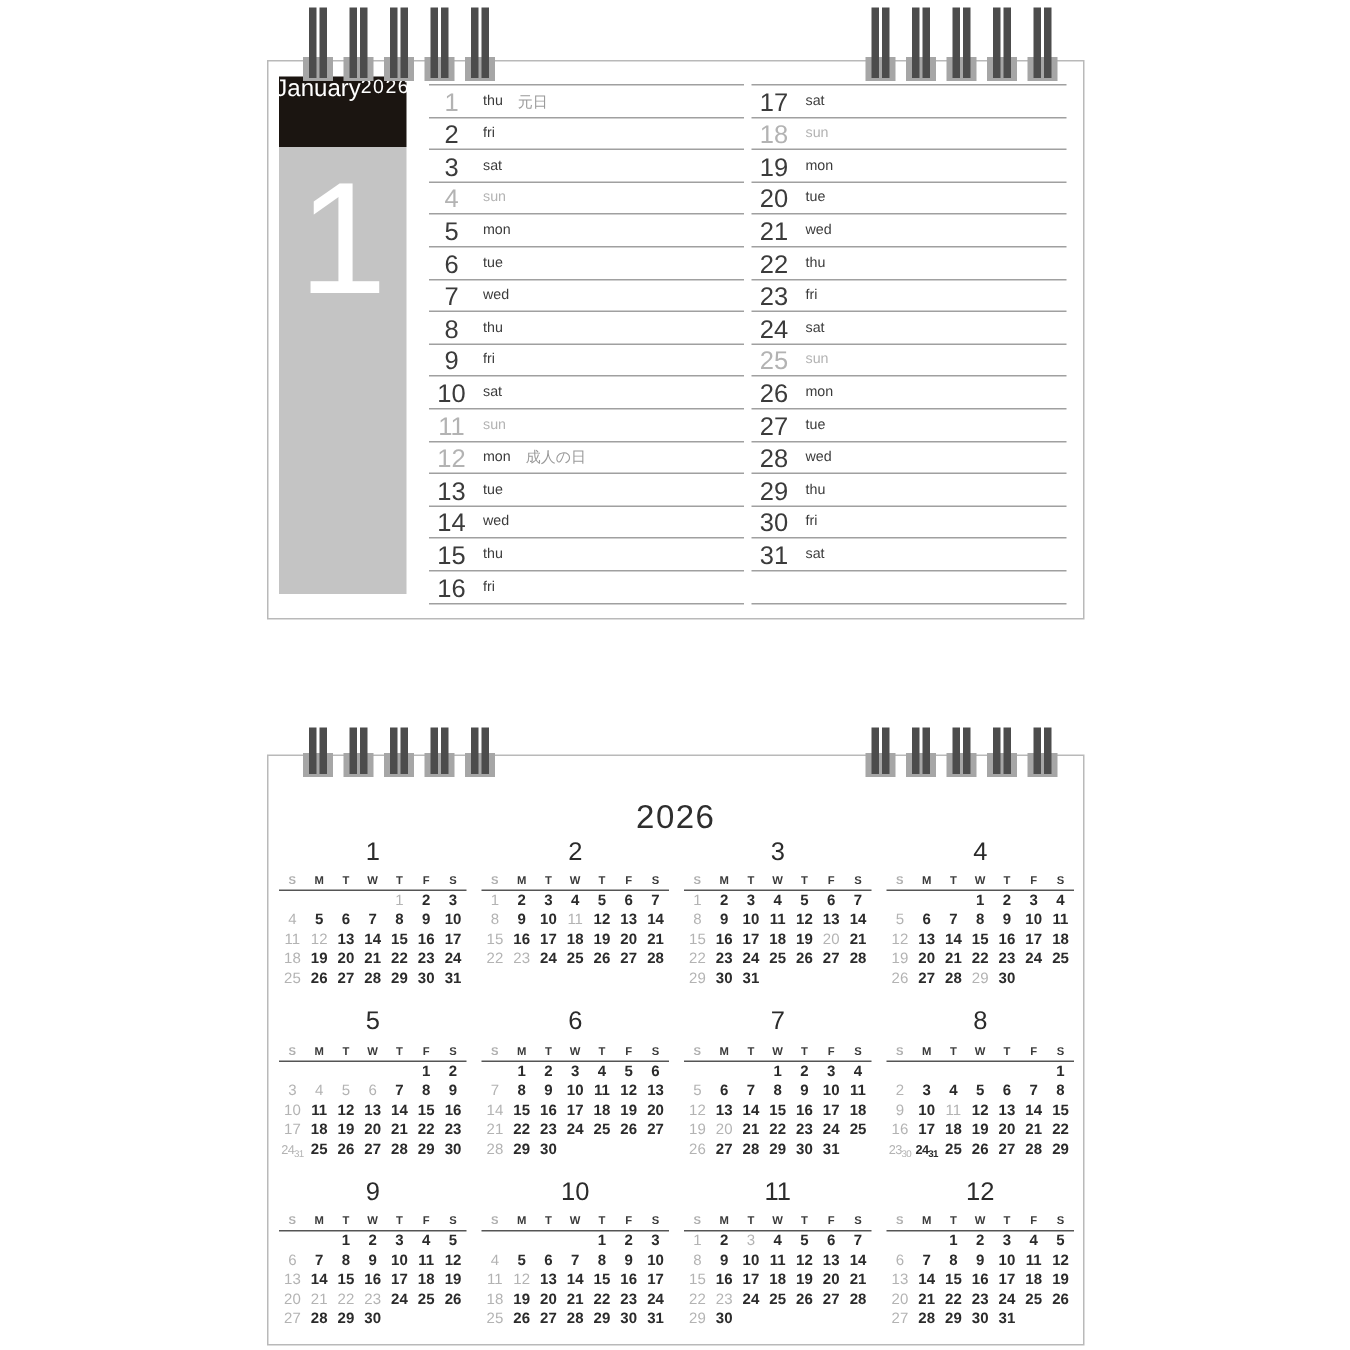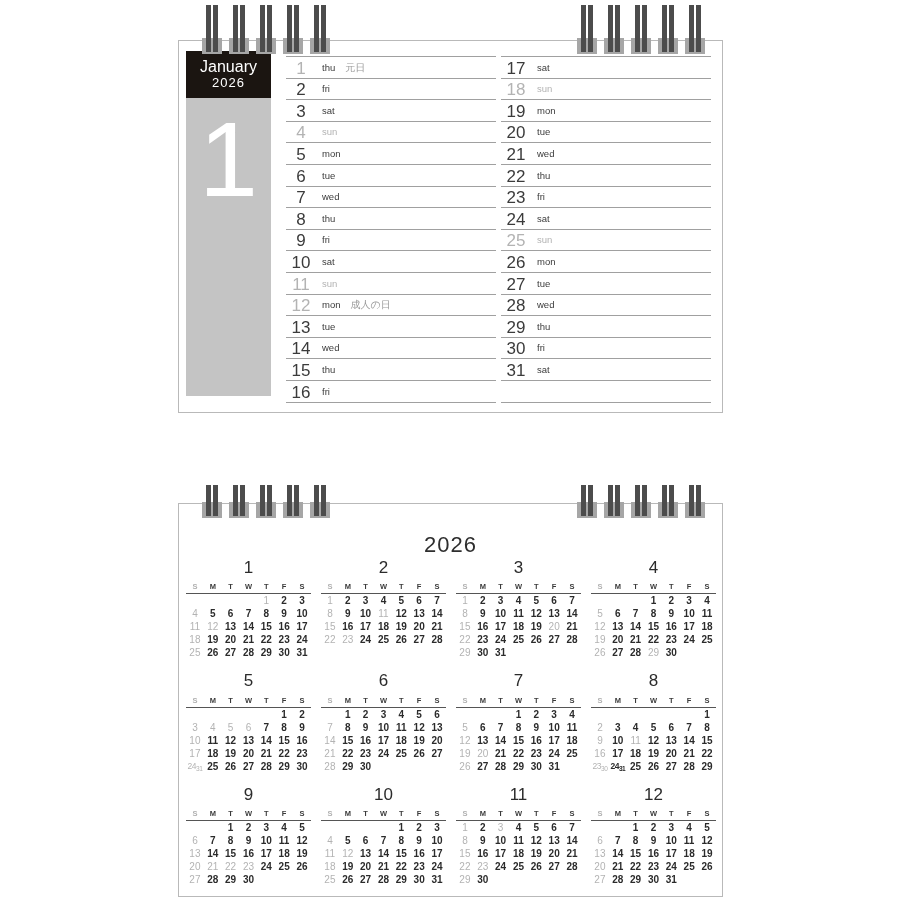--- a/index.html
+++ b/index.html
@@ -22,21 +22,21 @@
   .card-top .bind-holder{top:33px;}
   .card-bottom .bind-holder{top:17px;}
   .bind-prong{position:absolute;top:0;width:5px;background:#4c4c4c;z-index:2;}
   .bind-prong.p1{left:4px;}
   .bind-prong.p2{left:11px;}
   .card-top .bind-prong{height:47px;}
   .card-bottom .bind-prong{height:31px;}
 
   
   .month-box{position:absolute;left:7px;top:10px;width:85px;}
-  .month-header{height:47px;background:#1b1511;color:#fff;text-align:center;display:flex;flex-direction:column;justify-content:center;line-height:1.15;}
+  .month-header{height:47px;background:#1b1511;color:#fff;text-align:center;display:flex;flex-direction:row;justify-content:center;line-height:1.15;}
   .month-name{font-size:16px;}
   .month-year{font-size:13px;letter-spacing:1px;}
   .month-number-panel{height:298px;background:#c4c4c4;color:#fff;text-align:center;overflow:hidden;}
   .month-number{display:block;font-size:106px;line-height:1;margin-top:8px;}
 
   
   .date-col{position:absolute;top:15px;width:210px;border-top:1px solid #a0a0a0;}
   .date-col.colL{left:107px;}
   .date-col.colR{left:322px;}
   .date-row{height:21.6px;border-bottom:1px solid #a0a0a0;display:flex;align-items:flex-end;box-sizing:border-box;padding-bottom:1px;}

